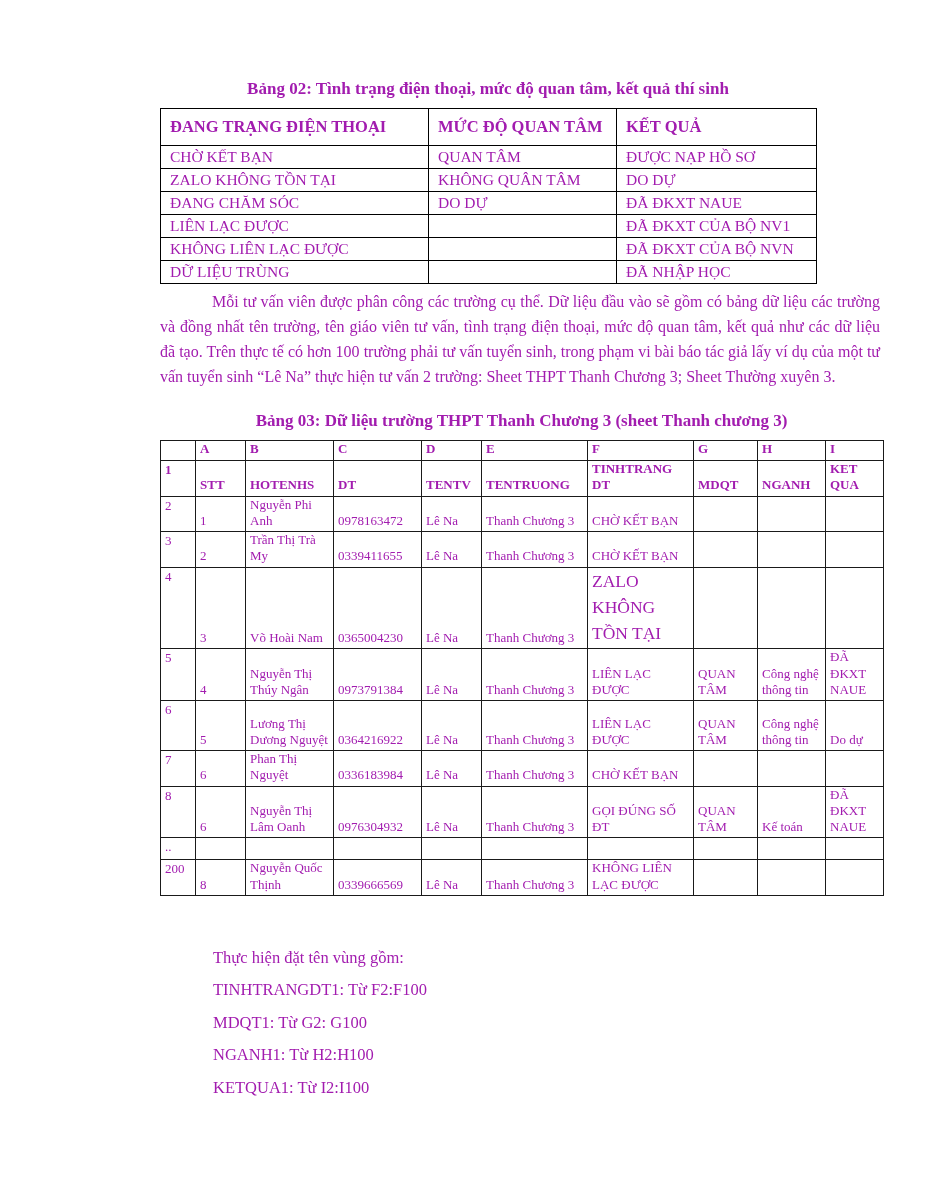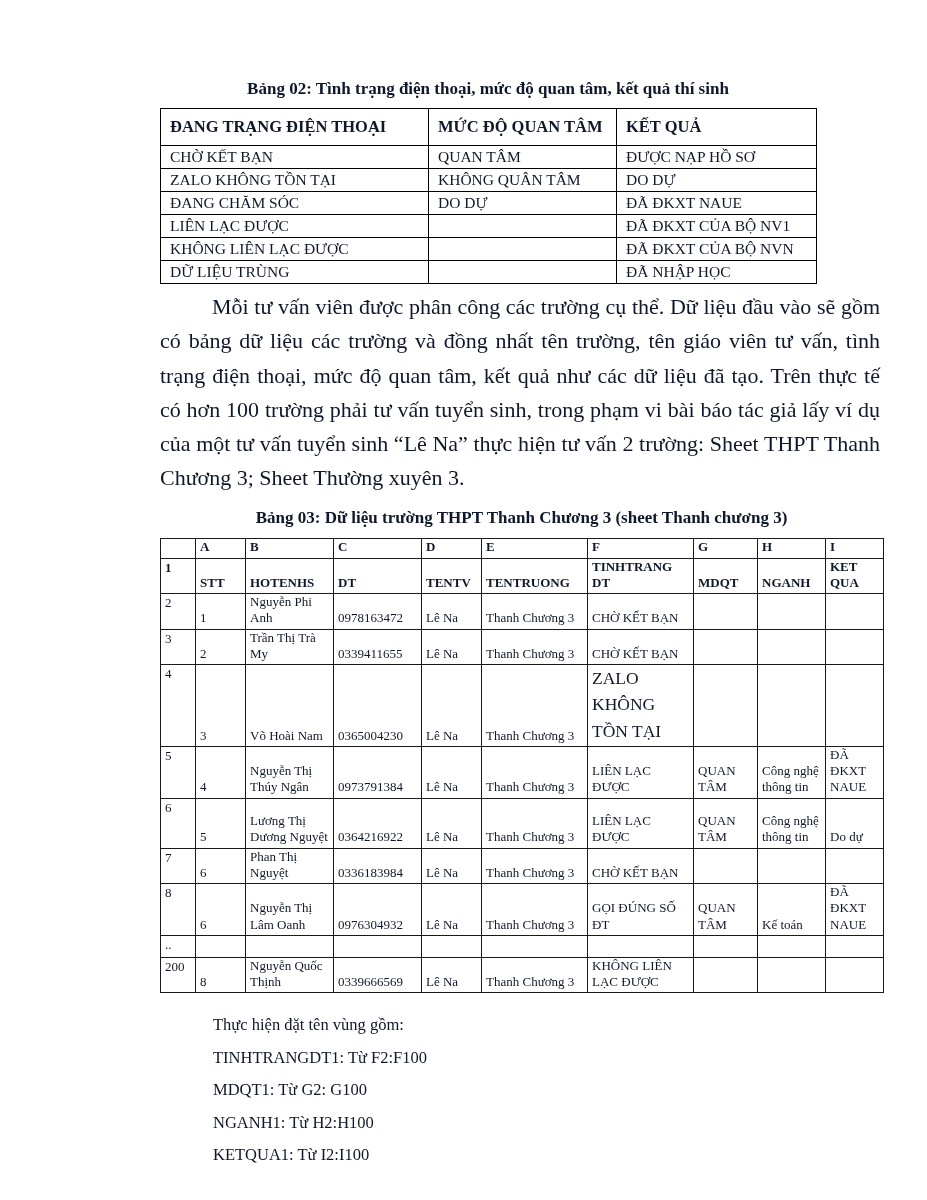--- a/index.html
+++ b/index.html
@@ -1,19 +1,19 @@
 <!DOCTYPE html>
 <html><head>
 <meta charset="utf-8">
 <style>
   * { margin: 0; padding: 0; box-sizing: border-box; }
   html, body { background: #ffffff; }
   .page {
     width: 927px; height: 1200px;
-    background: #ffffff; color: #0f172a;
+    background: #ffffff; color: #a21caf;
     font-family: "Liberation Serif", serif;
     overflow: hidden; position: relative;
   }
   .content { padding: 78px 47px 0 160px; }
 
   .caption {
     text-align: center; font-weight: bold;
     font-size: 17px; line-height: 1.25;
     margin-bottom: 9px;
     width: 656px;
@@ -29,42 +29,42 @@
     padding: 1px 9px;
     text-align: left; vertical-align: middle;
     overflow: hidden; white-space: nowrap;
   }
   .t02 th { height: 37px; font-size: 16.5px; font-weight: bold; }
   .t02 td { height: 23px; font-size: 15.5px; }
 
   
   .body-par {
     width: 720px;
-    font-size: 22px; line-height: 1.555;
+    font-size: 16px; line-height: 1.555;
     text-align: justify; text-indent: 52px;
-    margin: 6px 0 12px 0;
+    margin: 6px 0 20px 0;
   }
 
   
   .t03 { width: 723px; font-size: 13px; }
   .t03 td {
     border: 1px solid #1a1a1a;
     padding: 0 4px 2px 4px;
     text-align: left; vertical-align: bottom;
     line-height: 1.25;
     overflow: hidden;
   }
   .t03 td.rnum { vertical-align: top; padding-top: 1px; }
   .t03 tr.letters td { font-weight: bold; vertical-align: middle; }
   .t03 tr.fields td { font-weight: bold; }
   .t03 tr.fields td.rnum { font-weight: normal; font-weight: bold; }
   .t03 td.big-cell { font-size: 17.5px; line-height: 1.5; }
 
   
-  .ranges { margin-top: 22px; margin-left: 53px; font-size: 16.5px; }
+  .ranges { margin-top: 52px; margin-left: 53px; font-size: 16.5px; }
   .ranges .range-line { margin-bottom: 12.5px; }
 </style>
 </head>
 <body>
 
 <div class="page">
   <div class="content">
 
     <div class="caption">Bảng 02: Tình trạng điện thoại, mức độ quan tâm, kết quả thí sinh</div>
 

